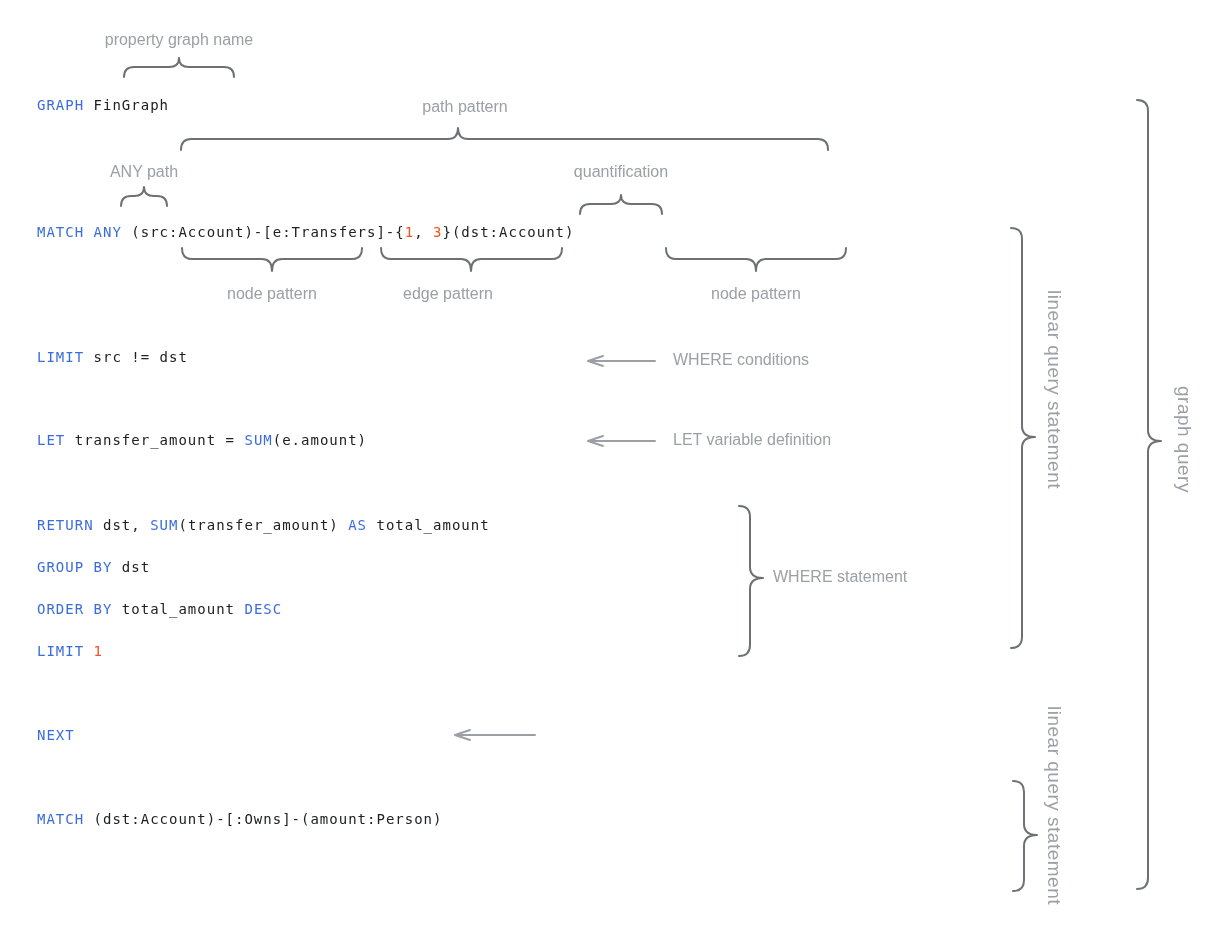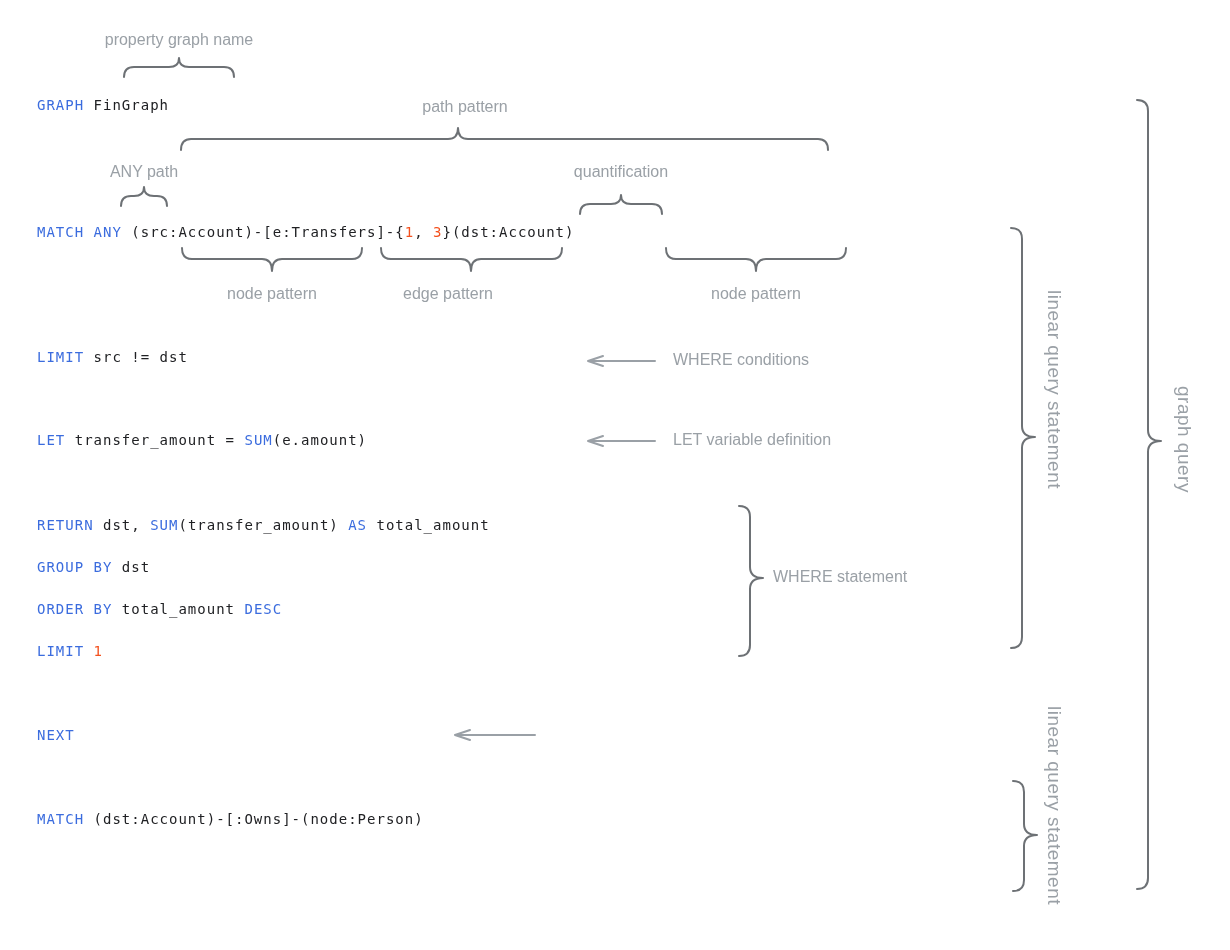--- a/index.html
+++ b/index.html
@@ -55,21 +55,21 @@
   <div class="code-line" style="top:512px"><span class="kw">RETURN</span><span class="pl"> dst, </span><span class="kw">SUM</span><span class="pl">(transfer_amount) </span><span class="kw">AS</span><span class="pl"> total_amount</span></div>
 
   <div class="code-line" style="top:554px"><span class="kw">GROUP BY</span><span class="pl"> dst</span></div>
 
   <div class="code-line" style="top:596px"><span class="kw">ORDER BY</span><span class="pl"> total_amount </span><span class="kw">DESC</span></div>
 
   <div class="code-line" style="top:638px"><span class="kw">LIMIT</span><span class="pl"> </span><span class="num">1</span></div>
 
   <div class="code-line" style="top:722px"><span class="kw">NEXT</span></div>
 
-  <div class="code-line" style="top:806px"><span class="kw">MATCH</span><span class="pl"> (dst:Account)-[:Owns]-(node:Person)</span></div>
+  <div class="code-line" style="top:806px"><span class="kw">MATCH</span><span class="pl"> (dst:Account)-[:Owns]-(amount:Person)</span></div>
 
 
   <div class="lbl center" style="left:179px;top:28px">property graph name</div>
   <div class="lbl center" style="left:465px;top:95px">path pattern</div>
   <div class="lbl center" style="left:144px;top:160px">ANY path</div>
   <div class="lbl center" style="left:621px;top:160px">quantification</div>
   <div class="lbl center" style="left:272px;top:282px">node pattern</div>
   <div class="lbl center" style="left:448px;top:282px">edge pattern</div>
   <div class="lbl center" style="left:756px;top:282px">node pattern</div>
   <div class="lbl" style="left:673px;top:348px">WHERE conditions</div>

